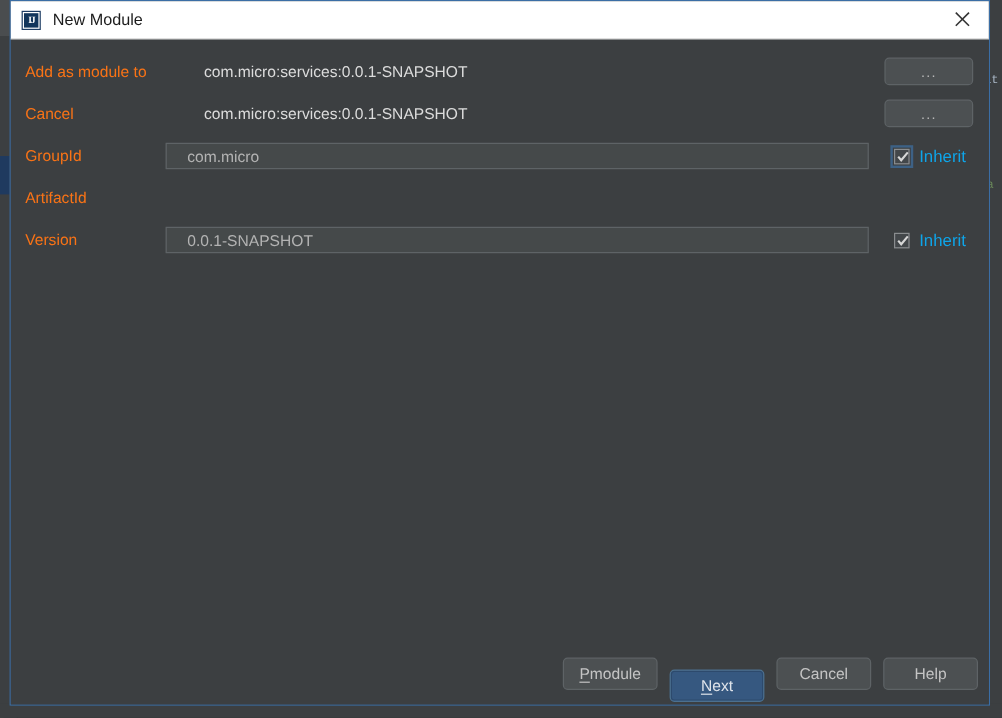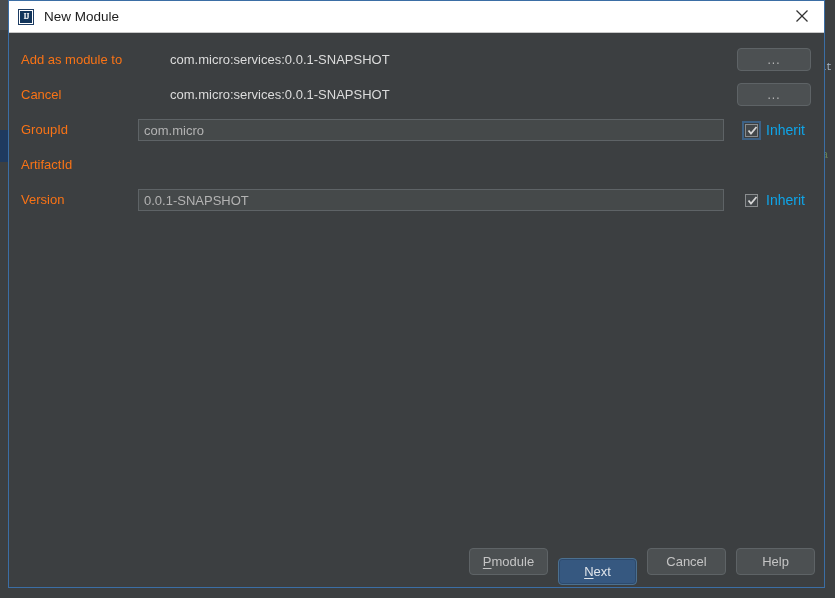--- a/index.html
+++ b/index.html
@@ -167,21 +167,21 @@
     position: absolute;
     left: 129px;
     width: 586px;
     height: 22px;
     top: 2px;
     box-sizing: border-box;
     background: #45494a;
     border: 1px solid #5e6366;
     color: #b3b3b3;
     font-size: 13px;
-    padding: 0 5px;
+    padding: 0 17px;
     line-height: 20px;
     font-family: "Liberation Sans", sans-serif;
     outline: none;
   }
   .txtfield.focused {
     border-color: #8d9194;
     background: #45494a;
   }
 
   .dots-btn {

